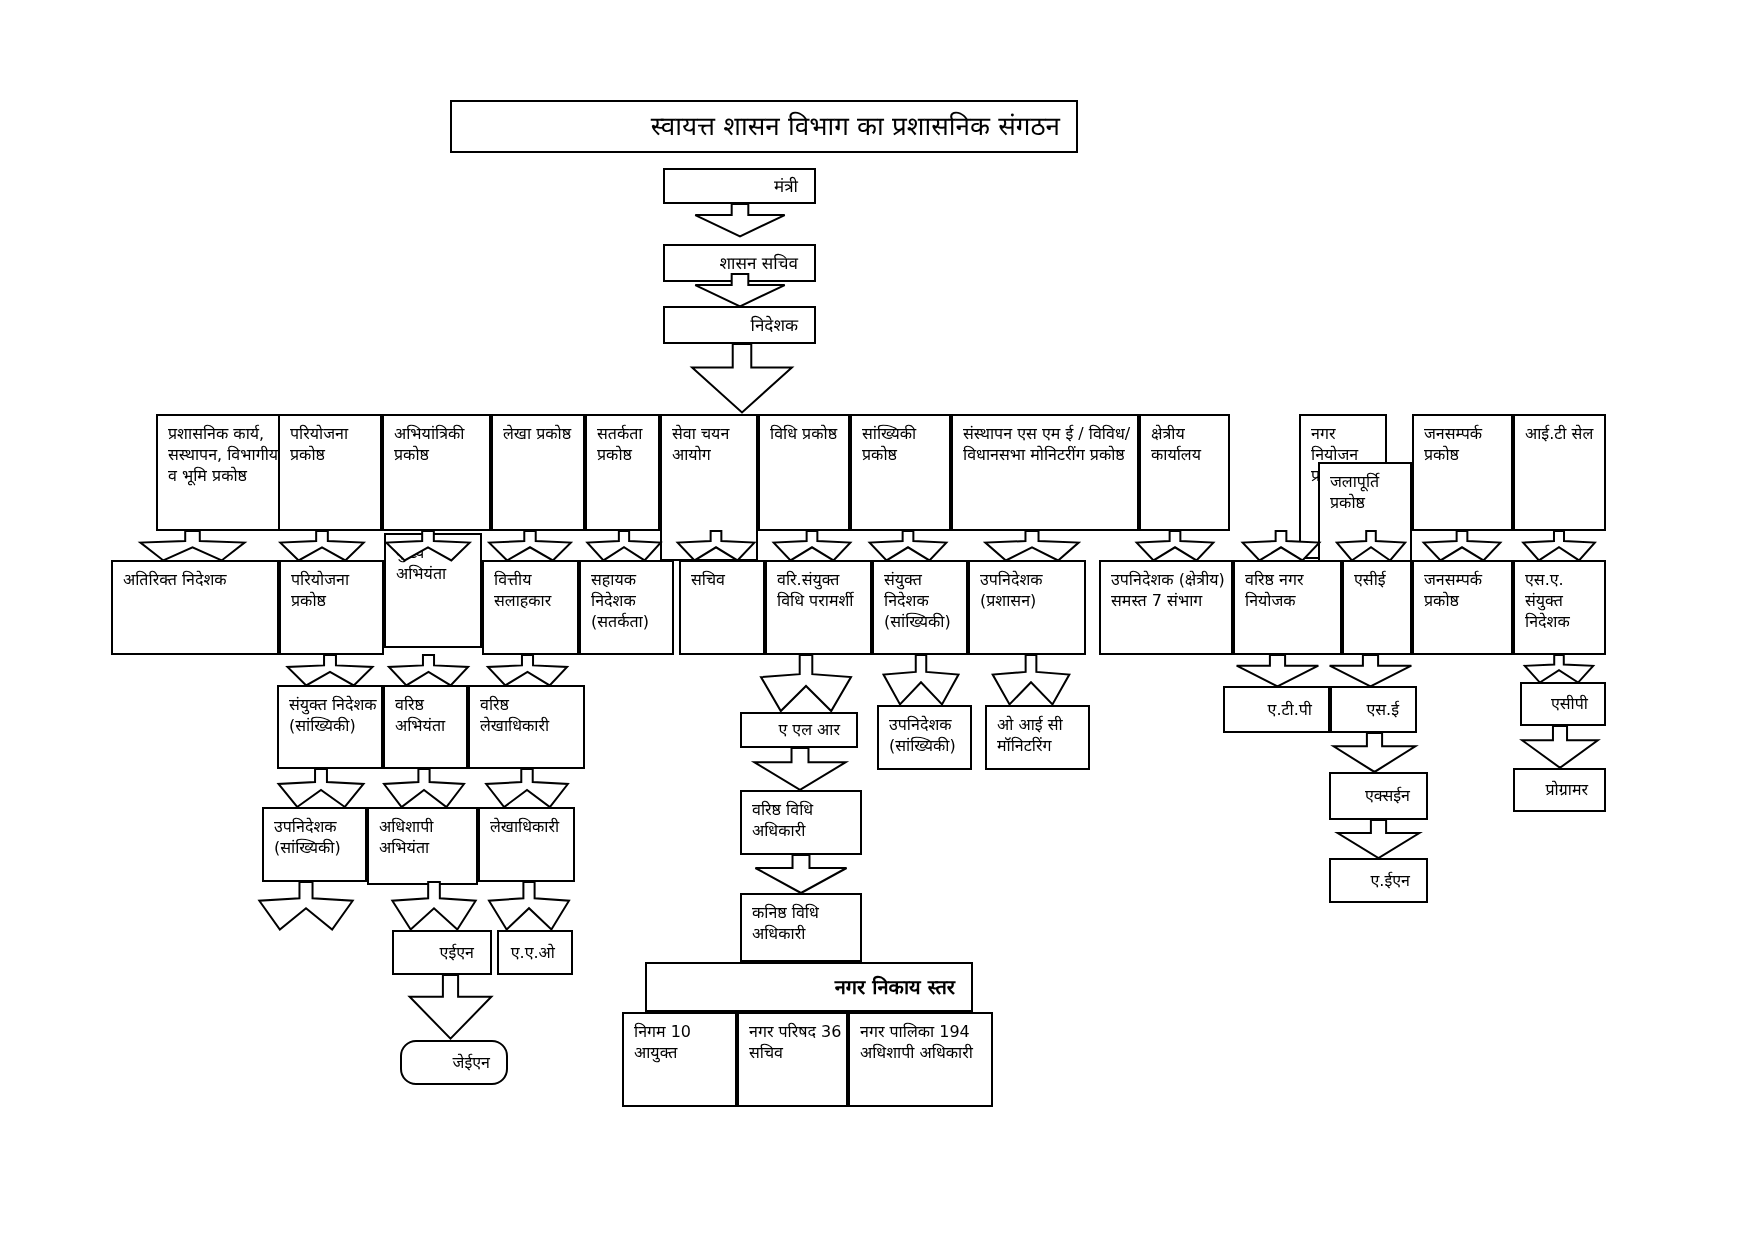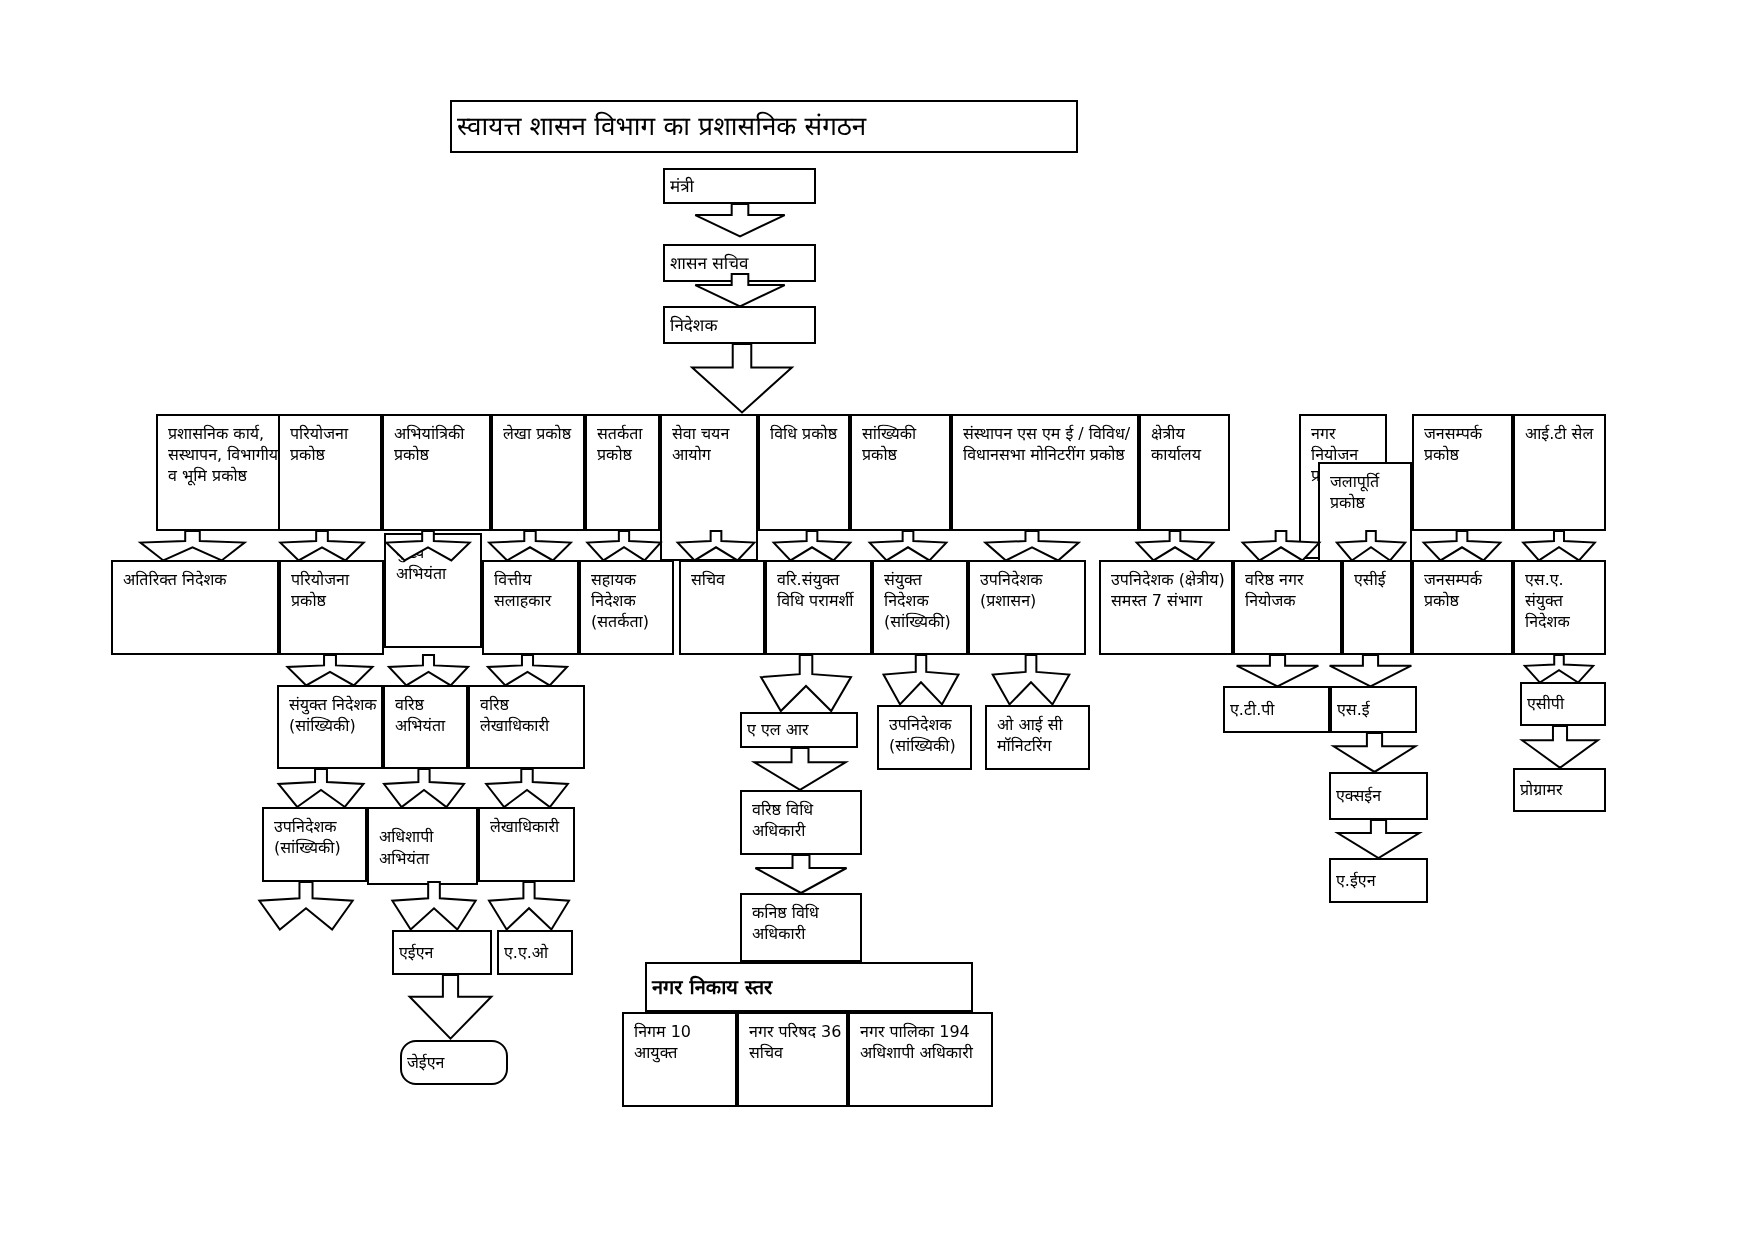--- a/index.html
+++ b/index.html
@@ -1,21 +1,21 @@
 <!DOCTYPE html>
 <html><head>
 <meta charset="utf-8">
 <style>
   html,body{margin:0;padding:0;background:#fff;}
   #canvas{position:relative;width:1755px;height:1240px;background:#fff;overflow:hidden;
           font-family:"DejaVu Sans","Liberation Sans",sans-serif;color:#000;}
   .box{position:absolute;border:2px solid #000;background:#fff;box-sizing:border-box;
        display:flex;font-size:16px;line-height:1.32;}
   .tl{align-items:flex-start;justify-content:flex-start;text-align:left;padding:7px 4px 4px 10px;}
-  .c{align-items:center;justify-content:flex-start;text-align:center;padding:5px;}
+  .c{align-items:center;justify-content:flex-end;text-align:center;padding:16px;}
   .bold{font-weight:bold;}
   .arrow{position:absolute;overflow:visible;}
 </style>
 </head>
 <body>
 
 <div id="canvas">
     <div class="box c" style="left: 450px; top: 100px; width: 628px; height: 53px; font-size: 26px;">
       <span>स्वायत्त शासन विभाग का प्रशासनिक संगठन</span>
     </div>
@@ -135,21 +135,21 @@
     </div>
     <div class="box c" style="left: 1330px; top: 686px; width: 87px; height: 47px;">
       <span>एस.ई</span>
     </div>
     <div class="box c" style="left: 1520px; top: 682px; width: 86px; height: 44px;">
       <span>एसीपी</span>
     </div>
     <div class="box tl" style="left: 262px; top: 807px; width: 105px; height: 75px;">
       <span>उपनिदेशक (सांख्यिकी)</span>
     </div>
-    <div class="box tl" style="left: 367px; top: 807px; width: 111px; height: 78px; align-items: center;">
+    <div class="box tl" style="left: 367px; top: 807px; width: 111px; height: 78px;">
       <span>अधिशापी अभियंता</span>
     </div>
     <div class="box tl" style="left: 478px; top: 807px; width: 97px; height: 75px;">
       <span>लेखाधिकारी</span>
     </div>
     <div class="box tl" style="left: 740px; top: 790px; width: 122px; height: 65px;">
       <span>वरिष्ठ विधि अधिकारी</span>
     </div>
     <div class="box c" style="left: 1329px; top: 772px; width: 99px; height: 48px;">
       <span>एक्सईन</span>

